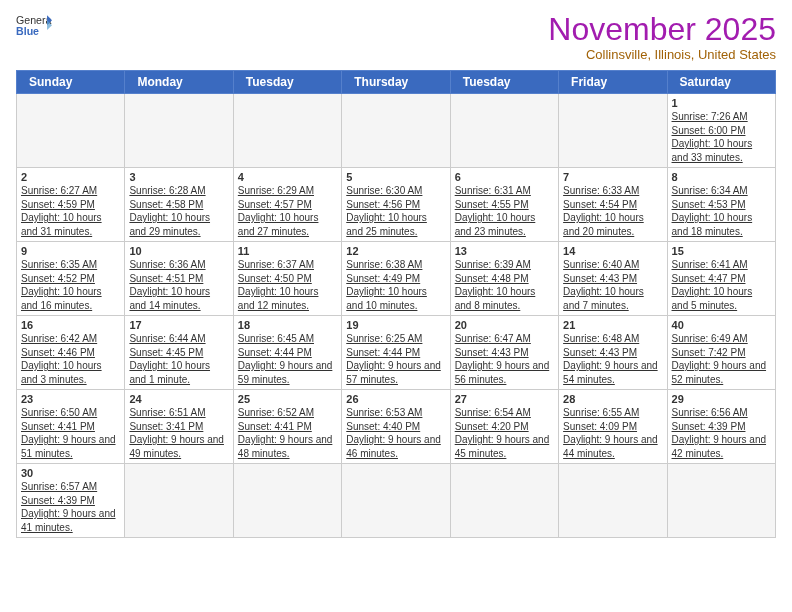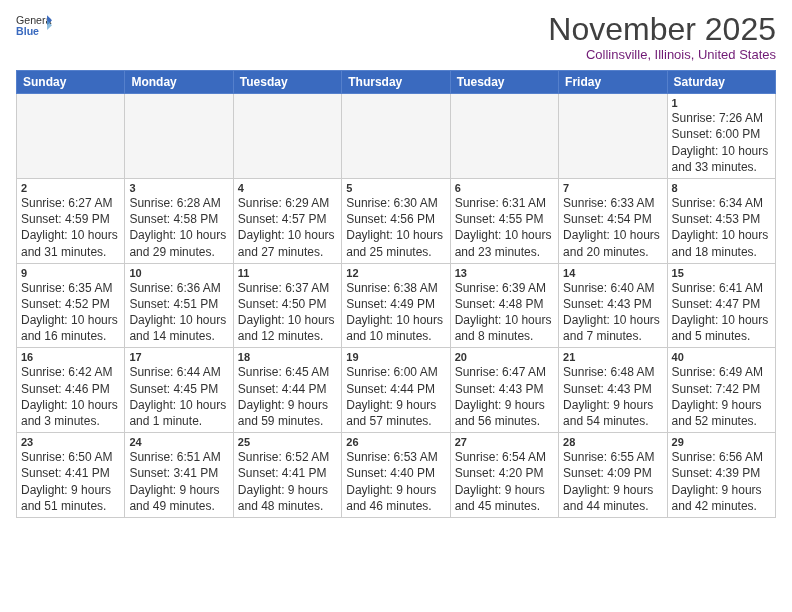--- a/index.html
+++ b/index.html
@@ -30,39 +30,39 @@
     .logo-icon {
       width: 36px;
       height: 28px;
     }
     .title-block {
       text-align: right;
     }
     .month-title {
       font-size: 32px;
       font-weight: normal;
-      color: #404040;
+      color: #a21caf;
       line-height: 1.1;
     }
     .location {
       font-size: 13px;
-      color: #701a75;
+      color: #a16207;
     }
     .calendar {
       width: 100%;
       border-collapse: collapse;
       border: 1px solid #ccc;
     }
     .calendar th {
       background: #3a6abf;
       color: #fff;
       font-size: 12px;
       font-weight: bold;
       text-align: left;
-      padding: 4px 6px;
+      padding: 4px 12px;
       border: 1px solid #5580cc;
     }
     .calendar td {
       vertical-align: top;
       border: 1px solid #ccc;
       width: calc(100%/7);
       padding: 3px 4px;
       font-size: 9.5px;
       color: #333;
       background: #fff;
@@ -71,23 +71,24 @@
     .calendar td.empty {
       background: #f5f5f5;
     }
     .day-number {
       font-size: 11px;
       font-weight: bold;
       display: block;
       margin-bottom: 1px;
     }
     .day-info {
-      font-size: 12px;
+      font-size: 10px;
       line-height: 1.35;
       color: #333;
+      text-decoration: underline;
     }
     .last-row td {
       height: 64px;
     }
   </style>
 </head>
 <body>
 
 <div class="page">
   <div class="header">
@@ -235,21 +236,21 @@
 Daylight: 10 hours and 1 minute.</div>
           </td>
           <td>
             <span class="day-number">18</span>
             <div class="day-info">Sunrise: 6:45 AM
 Sunset: 4:44 PM
 Daylight: 9 hours and 59 minutes.</div>
           </td>
           <td>
             <span class="day-number">19</span>
-            <div class="day-info">Sunrise: 6:00 AM
+            <div class="day-info">Sunrise: 6:25 AM
 Sunset: 4:44 PM
 Daylight: 9 hours and 57 minutes.</div>
           </td>
           <td>
             <span class="day-number">20</span>
             <div class="day-info">Sunrise: 6:47 AM
 Sunset: 4:43 PM
 Daylight: 9 hours and 56 minutes.</div>
           </td>
           <td>
@@ -301,16 +302,30 @@
             <div class="day-info">Sunrise: 6:55 AM
 Sunset: 4:09 PM
 Daylight: 9 hours and 44 minutes.</div>
           </td>
           <td>
             <span class="day-number">29</span>
             <div class="day-info">Sunrise: 6:56 AM
 Sunset: 4:39 PM
 Daylight: 9 hours and 42 minutes.</div>
           </td>
+        </tr>
+        <tr class="last-row">
+          <td>
+            <span class="day-number">30</span>
+            <div class="day-info">Sunrise: 6:57 AM
+Sunset: 4:39 PM
+Daylight: 9 hours and 41 minutes.</div>
+          </td>
+          <td class="empty"></td>
+          <td class="empty"></td>
+          <td class="empty"></td>
+          <td class="empty"></td>
+          <td class="empty"></td>
+          <td class="empty"></td>
         </tr>
       </tbody>
   </table>
 </div>
 
 </body></html>

